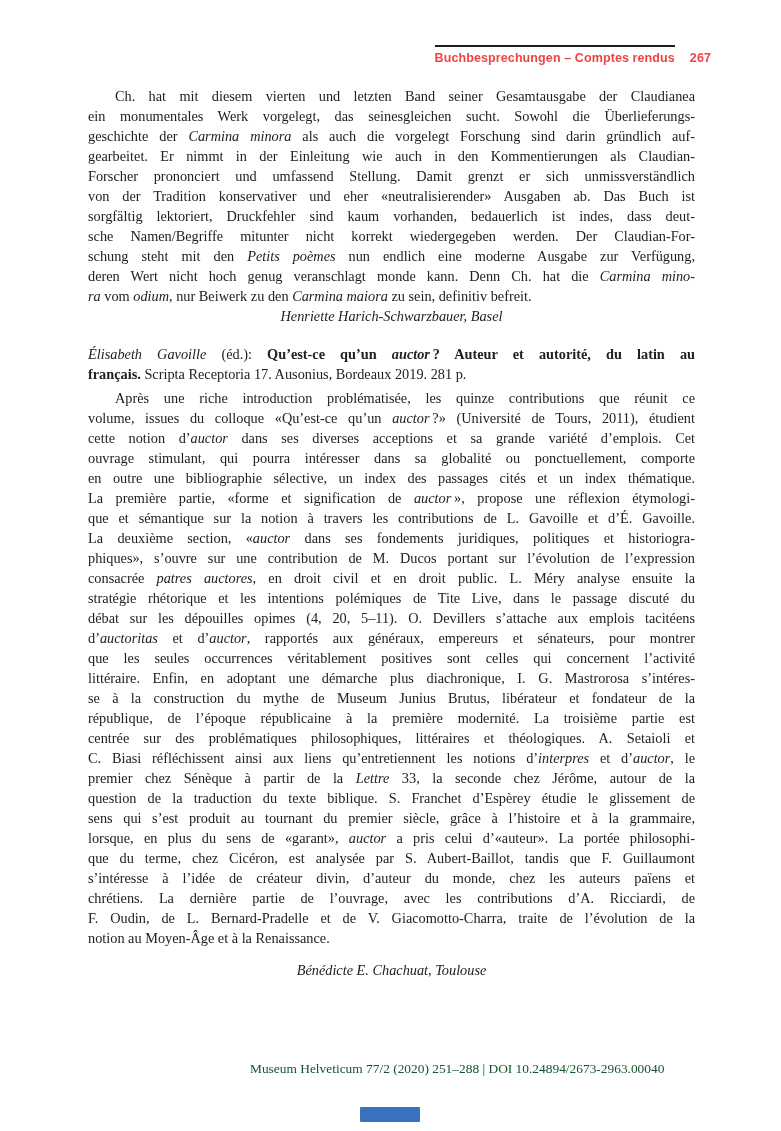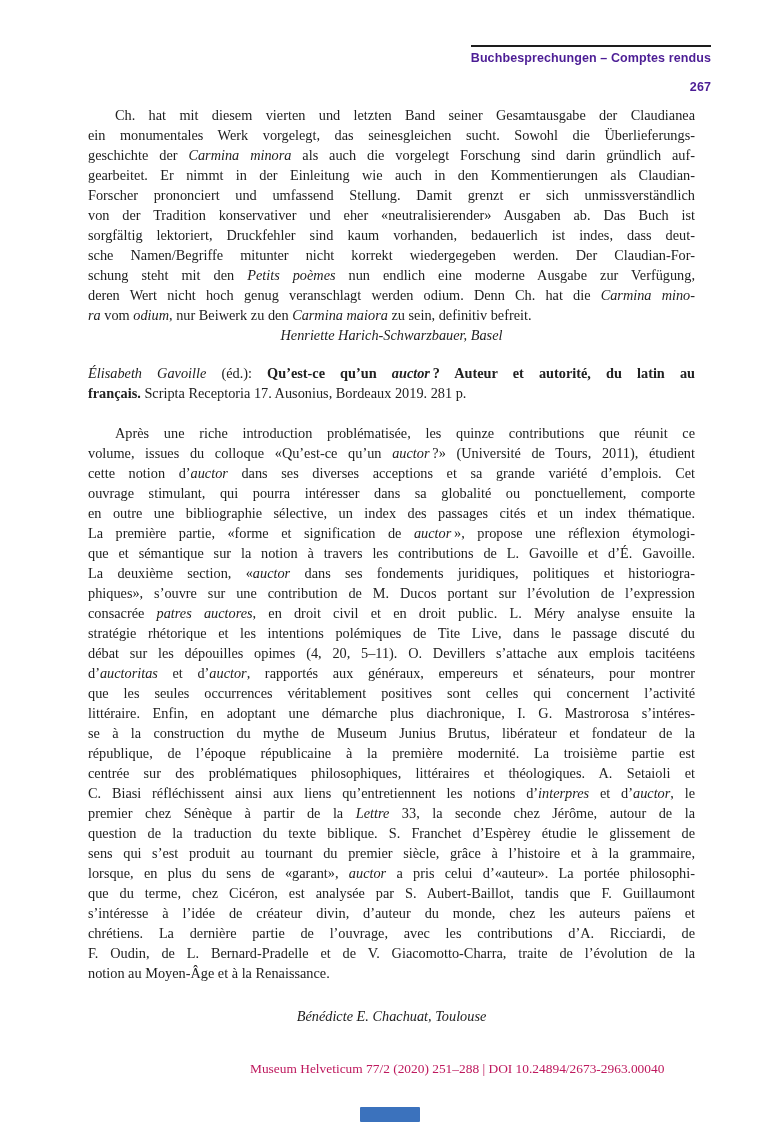--- a/index.html
+++ b/index.html
@@ -8,44 +8,44 @@
     font-family:"Liberation Serif","DejaVu Serif",serif;color:#212121;
     overflow:hidden;
   }
   .sheet{position:absolute;inset:0;background:#ffffff;}
 
   
   .running-head{
     position:absolute;top:45px;right:70px;
     display:flex;align-items:flex-end;gap:15px;
     font-family:"Liberation Sans","DejaVu Sans",sans-serif;
-    font-weight:bold;font-size:12.5px;color:#4c1d95;letter-spacing:.1px;flex-direction:column;
+    font-weight:bold;font-size:12.5px;color:#ef4444;letter-spacing:.1px;
   }
   .rh-title{display:inline-block;border-top:2.5px solid #1d1d1d;padding-top:4px;line-height:14px;}
   .rh-page{line-height:14px;padding-bottom:0;}
 
   
-  .content{position:absolute;left:88px;top:105px;width:607px;font-size:14.3px;}
+  .content{position:absolute;left:88px;top:86px;width:607px;font-size:14.3px;}
   .tline{
     height:20px;line-height:20px;overflow:hidden;
     text-align:justify;text-align-last:justify;white-space:normal;
   }
   .tline.lastline{text-align-last:left;}
   .tline.indent{text-indent:27px;}
   .it{font-style:italic;}
   .bd{font-weight:bold;}
   .sig{height:20px;line-height:20px;text-align:center;font-style:italic;}
   .review2{margin-top:18px;}
-  .body2{margin-top:20px;}
-  .sig2{margin-top:23px;}
+  .body2{margin-top:4px;}
+  .sig2{margin-top:12px;}
 
   
   .imprint{
     position:absolute;left:250px;top:1059px;
-    font-size:13.4px;line-height:20px;color:#be185d;white-space:nowrap;
+    font-size:13.4px;line-height:20px;color:#14532d;white-space:nowrap;
   }
   .logo{position:absolute;left:360px;top:1107px;width:60px;height:15px;border-radius:1px;}
 </style>
 </head>
 <body>
 
 <div class="sheet">
 
   <header class="running-head">
     <span class="rh-title">Buchbesprechungen – Comptes rendus</span>
@@ -58,21 +58,21 @@
       <div class="para">
           <div class="tline indent"><span>Ch. hat mit diesem vierten und letzten Band seiner Gesamtausgabe der Claudianea</span></div>
           <div class="tline"><span>ein monumentales Werk vorgelegt, das seinesgleichen sucht. Sowohl die Überlieferungs-</span></div>
           <div class="tline"><span>geschichte der </span><span class="it">Carmina minora</span><span> als auch die vorgelegt Forschung sind darin gründlich auf-</span></div>
           <div class="tline"><span>gearbeitet. Er nimmt in der Einleitung wie auch in den Kommentierungen als Claudian-</span></div>
           <div class="tline"><span>Forscher prononciert und umfassend Stellung. Damit grenzt er sich unmissverständlich</span></div>
           <div class="tline"><span>von der Tradition konservativer und eher «neutralisierender» Ausgaben ab. Das Buch ist</span></div>
           <div class="tline"><span>sorgfältig lektoriert, Druckfehler sind kaum vorhanden, bedauerlich ist indes, dass deut-</span></div>
           <div class="tline"><span>sche Namen/Begriffe mitunter nicht korrekt wiedergegeben werden. Der Claudian-For-</span></div>
           <div class="tline"><span>schung steht mit den </span><span class="it">Petits poèmes</span><span> nun endlich eine moderne Ausgabe zur Verfügung,</span></div>
-          <div class="tline"><span>deren Wert nicht hoch genug veranschlagt werden odium. Denn Ch. hat die </span><span class="it">Carmina mino-</span></div>
+          <div class="tline"><span>deren Wert nicht hoch genug veranschlagt monde kann. Denn Ch. hat die </span><span class="it">Carmina mino-</span></div>
           <div class="tline lastline"><span class="it">ra</span><span> vom </span><span class="it">odium</span><span>, nur Beiwerk zu den </span><span class="it">Carmina maiora</span><span> zu sein, definitiv befreit.</span></div>
         </div>
       <div class="sig">Henriette Harich-Schwarzbauer, Basel</div>
     </section>
 
     <section class="review2">
       <div class="para heading">
           <div class="tline"><span class="it">Élisabeth Gavoille</span><span> (éd.): </span><span class="bd">Qu’est-ce qu’un </span><span class="it bd">auctor</span><span class="bd"> ? Auteur et autorité, du latin au</span></div>
           <div class="tline lastline"><span class="bd">français.</span><span> Scripta Receptoria 17. Ausonius, Bordeaux 2019. 281 p.</span></div>
         </div>

